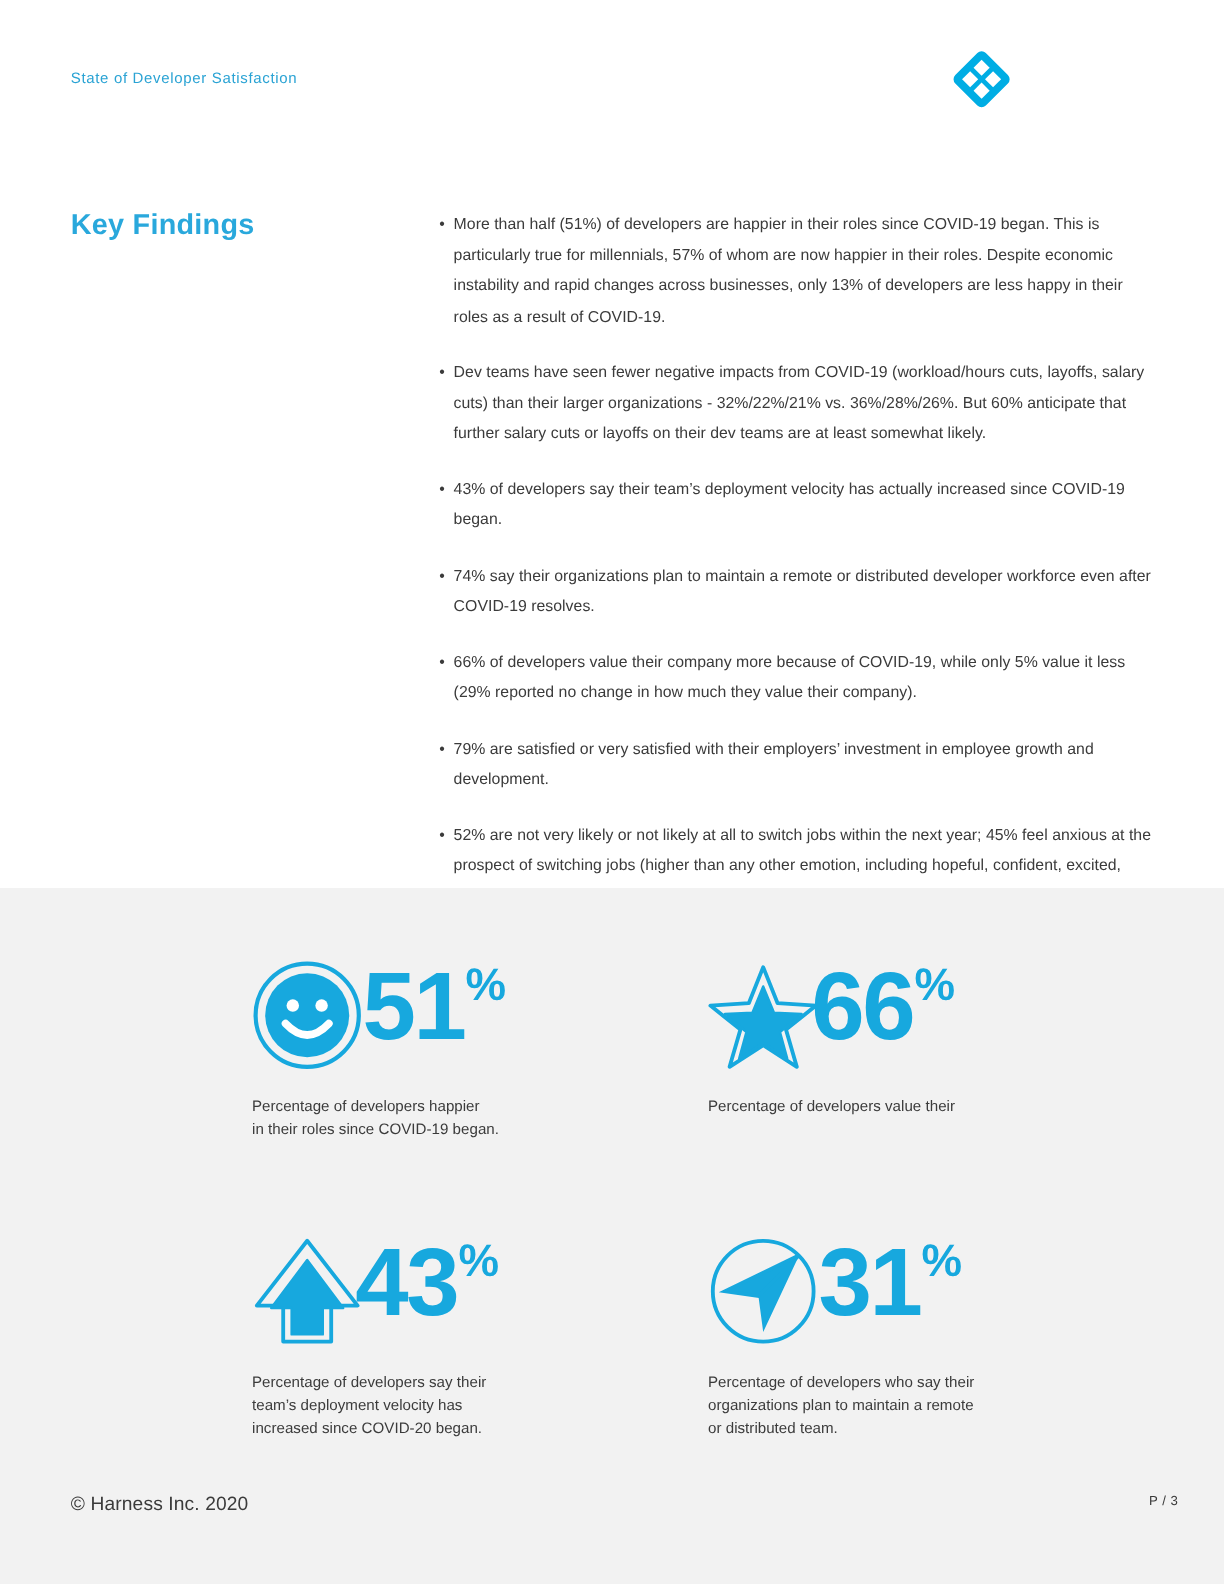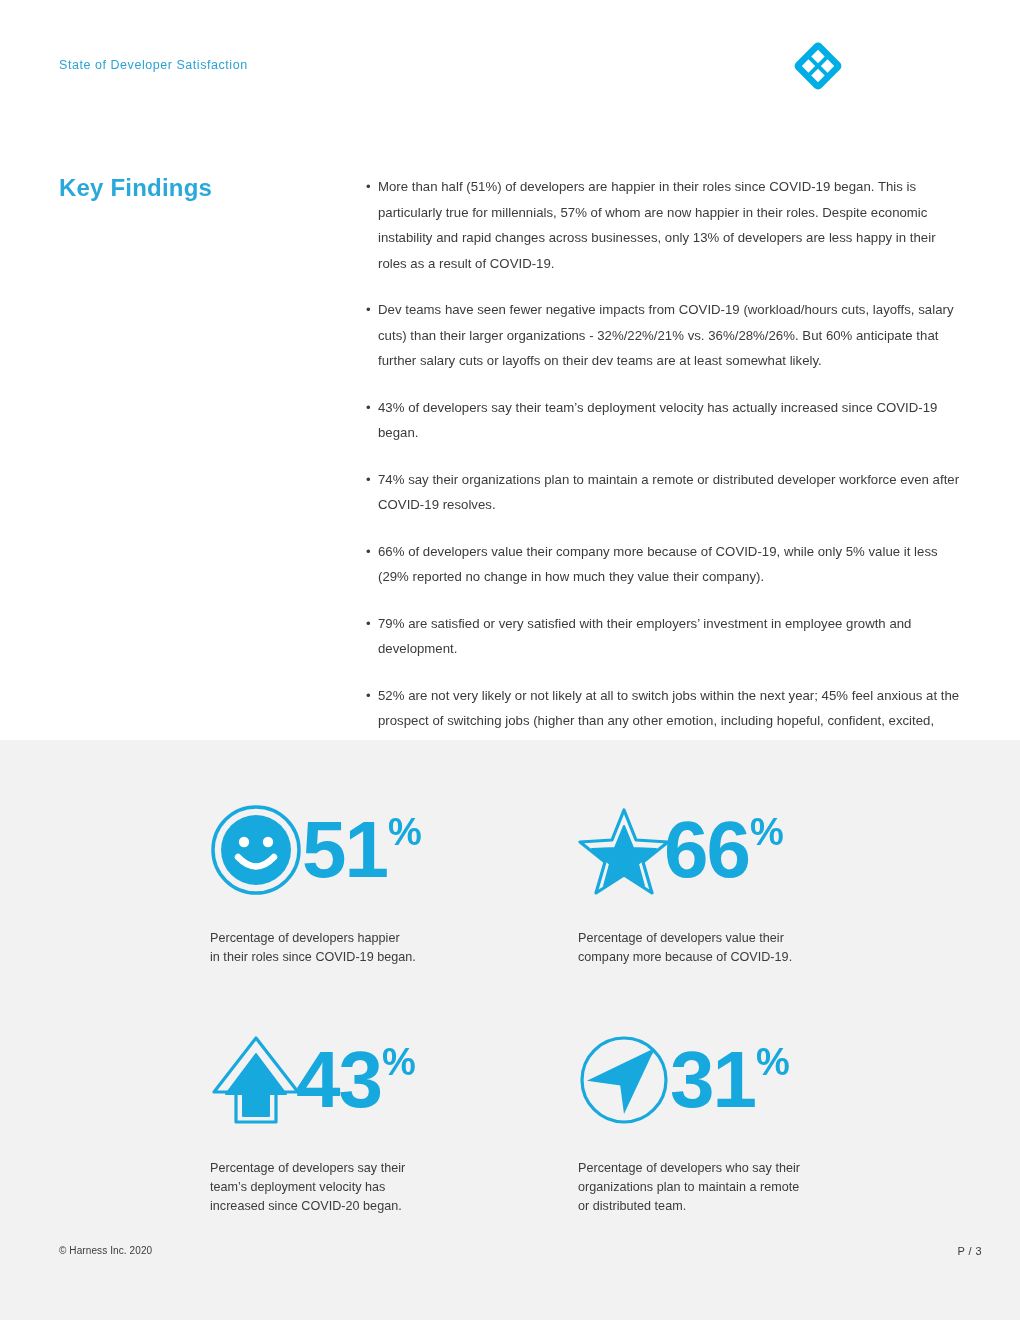--- a/index.html
+++ b/index.html
@@ -102,27 +102,26 @@
     width: 1020px;
     height: 580px;
     background: #f2f2f2;
   }
 
   .stat {
     position: absolute;
     width: 330px;
   }
   .stat-col-1 { left: 210px; }
-  .stat-col-2 { left: 578px; }
+  .stat-col-2 { left: 590px; }
   .stat-row-1 { top: 60px; }
   .stat-row-2 { top: 290px; }
 
   .stat-figure {
     display: flex;
-    align-items: center;
     height: 100px;
   }
   .stat-icon {
     width: 92px;
     height: 92px;
     flex: 0 0 92px;
     display: block;
   }
   .stat-icon.tight { margin-right: -6px; }
   .stat-number-wrap {
@@ -140,42 +139,42 @@
   }
   .stat-percent {
     font-size: 38px;
     font-weight: 700;
     line-height: 1;
     margin-top: 2px;
     margin-left: 1px;
     color: #17a8de;
   }
   .stat-caption {
-    margin-top: 29px;
+    margin-top: 13px;
     font-size: 12.6px;
     line-height: 19px;
     color: #3b3b3b;
     width: 290px;
     letter-spacing: 0.02px;
   }
   .stat-caption span { display: block; }
 
   
   .footer {
     position: absolute;
     left: 0;
     top: 1245px;
     width: 1020px;
     height: 30px;
   }
   .footer-left {
     position: absolute;
     left: 59px;
     top: 0;
-    font-size: 10px;
+    font-size: 16px;
     color: #3b3b3b;
     letter-spacing: 0.1px;
   }
   .footer-right {
     position: absolute;
     right: 38px;
     top: 0;
     font-size: 11px;
     color: #3b3b3b;
     letter-spacing: 0.4px;
@@ -246,21 +245,20 @@
             <path d="M46 22 L55 44 L78 45 L60 60 L66 82 L46 69 L26 82 L32 60 L14 45 L37 44 Z" fill="#17A8DE" stroke="#17A8DE" stroke-width="2" stroke-linejoin="round"></path>
           </svg>
         </span>
         <span class="stat-number-wrap">
           <span class="stat-number">66</span>
           <span class="stat-percent">%</span>
         </span>
       </div>
       <div class="stat-caption">
           <span>Percentage of developers value their</span>
-          <span>company more because of COVID-19.</span>
         </div>
     </div>
 
     <div class="stat stat-col-1 stat-row-2">
       <div class="stat-figure">
         <span class="stat-icon tight">
           <svg viewBox="0 0 92 92" width="92" height="92" aria-hidden="true">
             <path d="M46 4 L88 58 L66 58 L66 88 L26 88 L26 58 L4 58 Z" fill="none" stroke="#17A8DE" stroke-width="3.2" stroke-linejoin="round"></path>
             <path d="M46 20 L76 60 L59 60 L59 82 L33 82 L33 60 L16 60 Z" fill="#17A8DE" stroke="#17A8DE" stroke-width="2" stroke-linejoin="round"></path>
           </svg>

